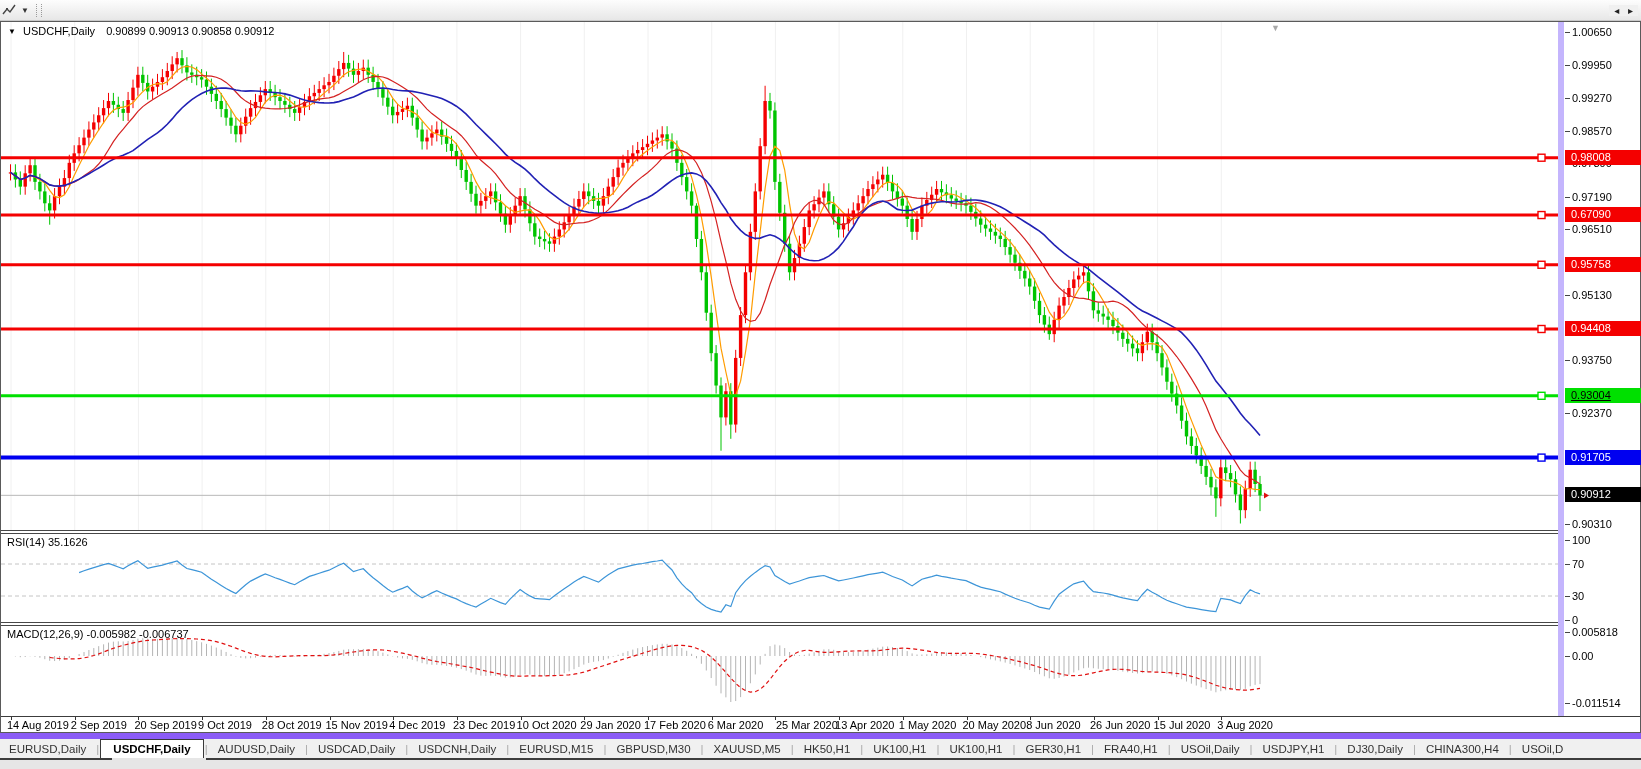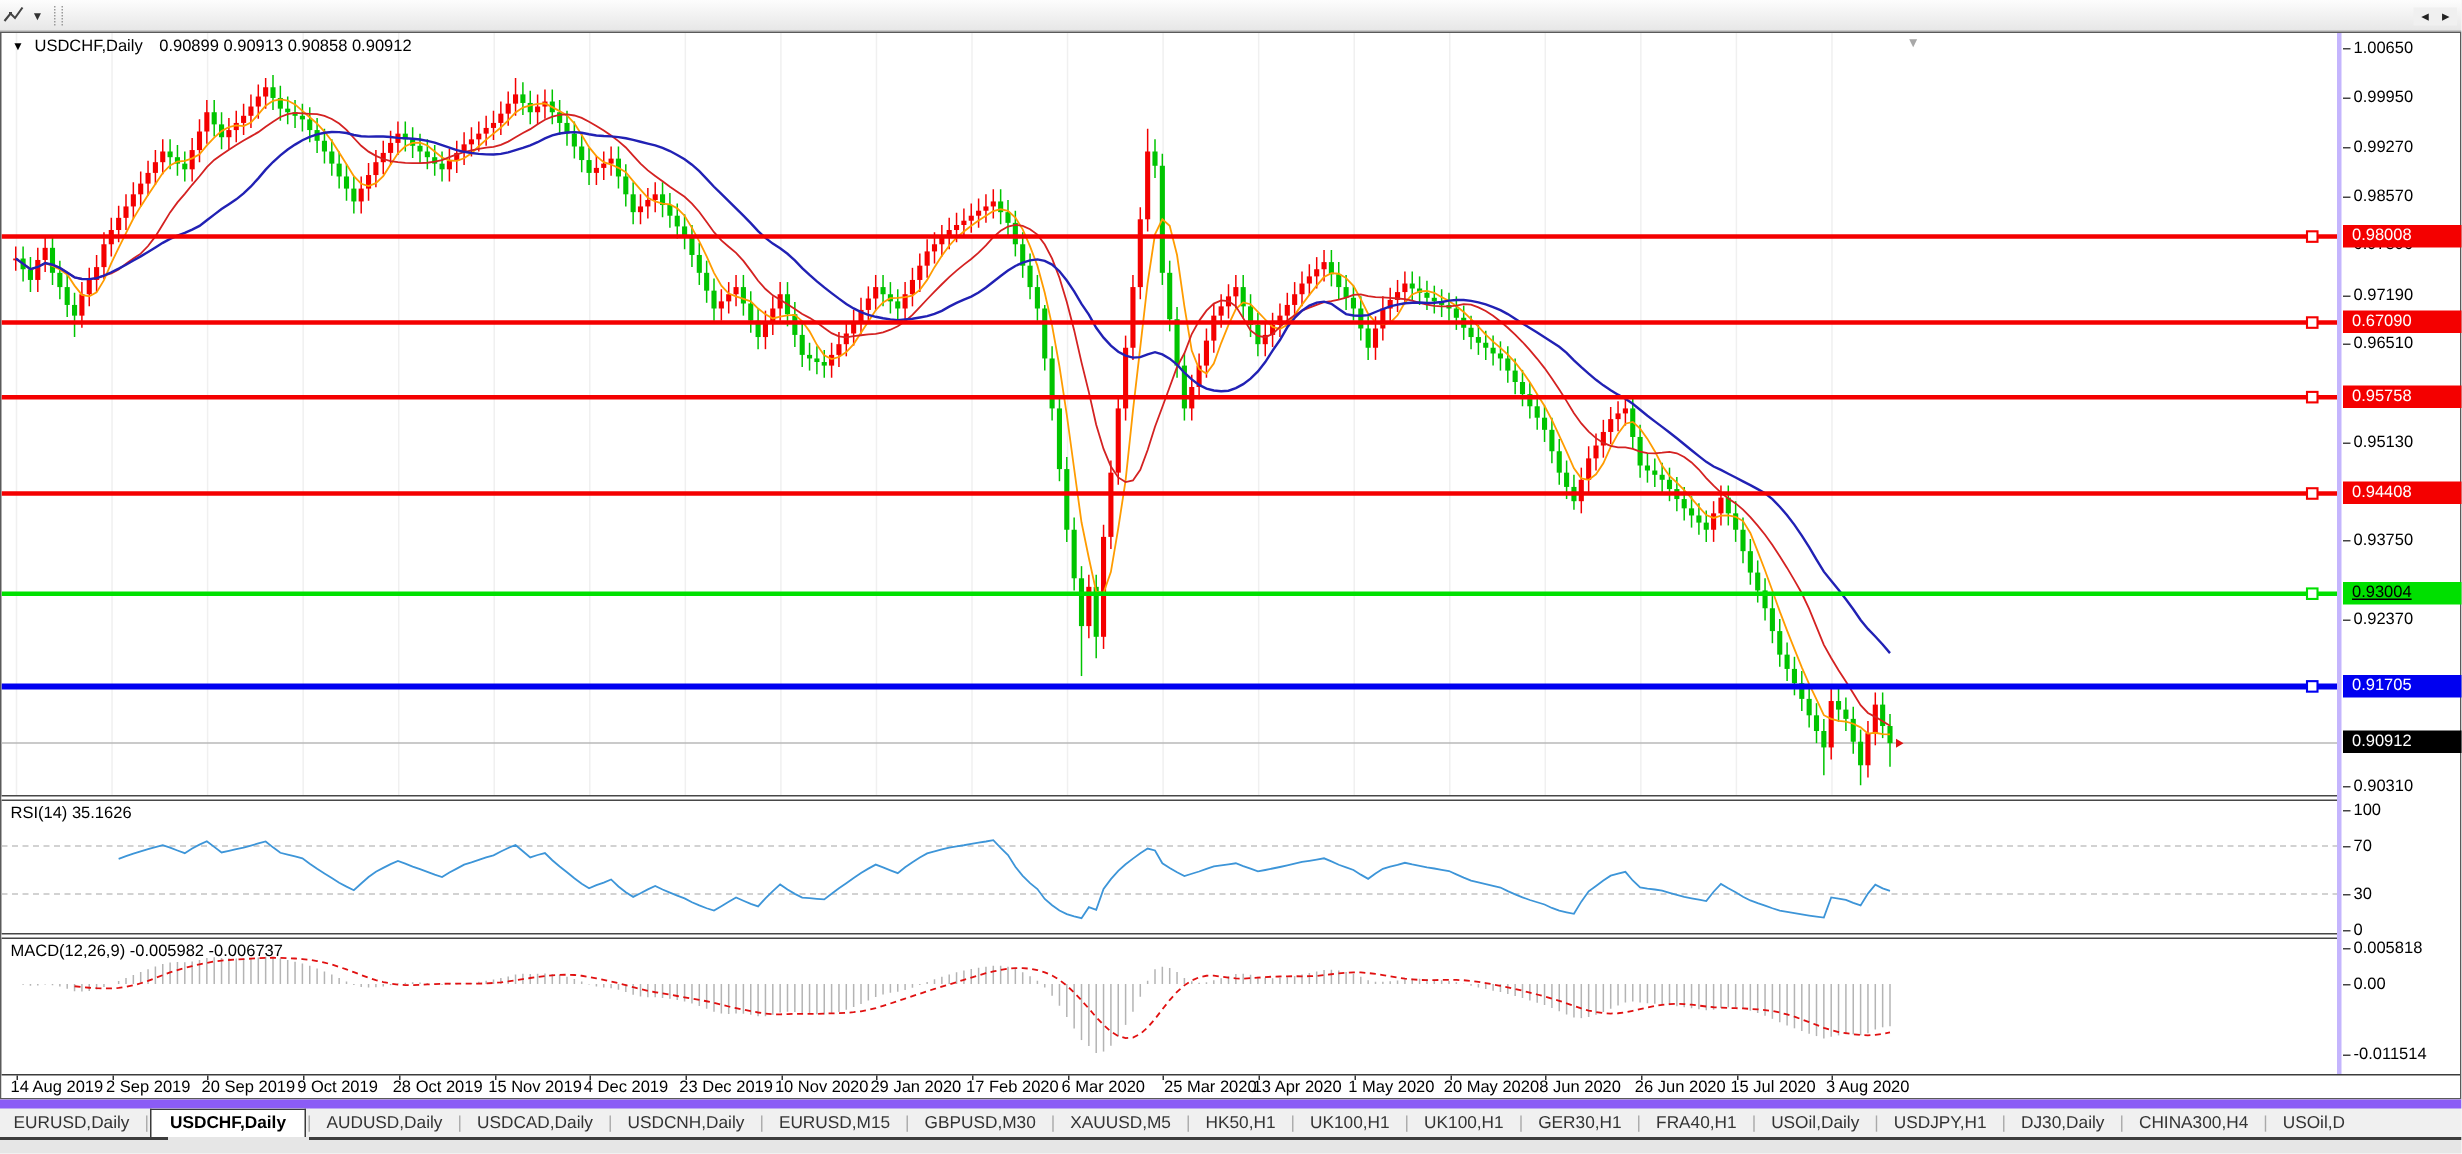--- a/index.html
+++ b/index.html
@@ -17,21 +17,21 @@
   
   .chart-window{position:absolute;top:21px;left:0;width:1641px;height:712px;background:#fff;
                 border:1px solid #5a5a5a;box-sizing:border-box}
   .pane-svg{position:absolute;left:0}
   .sep{position:absolute;left:0;width:1639px;height:4px;box-sizing:border-box;background:#fff;
        border-top:1px solid #474747;border-bottom:1px solid #474747;cursor:row-resize}
   .chart-title{position:absolute;top:3px;left:7px;font-size:11px;color:#000;white-space:nowrap}
   .chart-title .tri{font-size:8px;vertical-align:1px;margin-right:4px}
   .pane-label{position:absolute;left:6px;font-size:11px;color:#000;white-space:nowrap}
   .axis-col{position:absolute;left:1557px;top:0;width:82px;height:694px;background:#fff;
-            border-left:3px solid #c4b5fd;box-sizing:border-box}
+            border-left:6px solid #c4b5fd;box-sizing:border-box}
   .axlabel{position:absolute;left:8px;height:14px;line-height:14px;font-size:11px;color:#000;white-space:nowrap}
   .axlabel i{position:absolute;left:-7px;top:7px;width:5px;height:1px;background:#444}
   .badge{position:absolute;left:1px;width:100px;height:15px;line-height:15px;font-size:11px;
          padding-left:6px;box-sizing:border-box;color:#fff;white-space:nowrap}
   .date-row{position:absolute;top:694px;left:0;width:1639px;height:16px;background:#fff;
             border-top:1px solid #3c3c3c;box-sizing:border-box;font-size:11px;color:#000}
   .dtick{position:absolute;top:0;width:1px;height:3px;background:#333}
   .dlabel{position:absolute;top:2px;white-space:nowrap}
   .scroll-marker{position:absolute;top:1px;font-size:9px;color:#a8a8a8}
   
@@ -946,21 +946,21 @@
       <div class="dlabel" style="left: 197.1px;">9 Oct 2019</div>
       <div class="dtick" style="left: 264.8px;"></div>
       <div class="dlabel" style="left: 260.8px;">28 Oct 2019</div>
       <div class="dtick" style="left: 328.5px;"></div>
       <div class="dlabel" style="left: 324.5px;">15 Nov 2019</div>
       <div class="dtick" style="left: 392.2px;"></div>
       <div class="dlabel" style="left: 388.2px;">4 Dec 2019</div>
       <div class="dtick" style="left: 455.9px;"></div>
       <div class="dlabel" style="left: 451.9px;">23 Dec 2019</div>
       <div class="dtick" style="left: 519.6px;"></div>
-      <div class="dlabel" style="left: 515.6px;">10 Nov 2020</div>
+      <div class="dlabel" style="left: 515.6px;">10 Oct 2020</div>
       <div class="dtick" style="left: 583.3px;"></div>
       <div class="dlabel" style="left: 579.3px;">29 Jan 2020</div>
       <div class="dtick" style="left: 647px;"></div>
       <div class="dlabel" style="left: 643px;">17 Feb 2020</div>
       <div class="dtick" style="left: 710.7px;"></div>
       <div class="dlabel" style="left: 706.7px;">6 Mar 2020</div>
       <div class="dtick" style="left: 774.4px;"></div>
       <div class="dlabel" style="left: 775px;">25 Mar 2020</div>
       <div class="dtick" style="left: 838.1px;"></div>
       <div class="dlabel" style="left: 834.1px;">13 Apr 2020</div>

